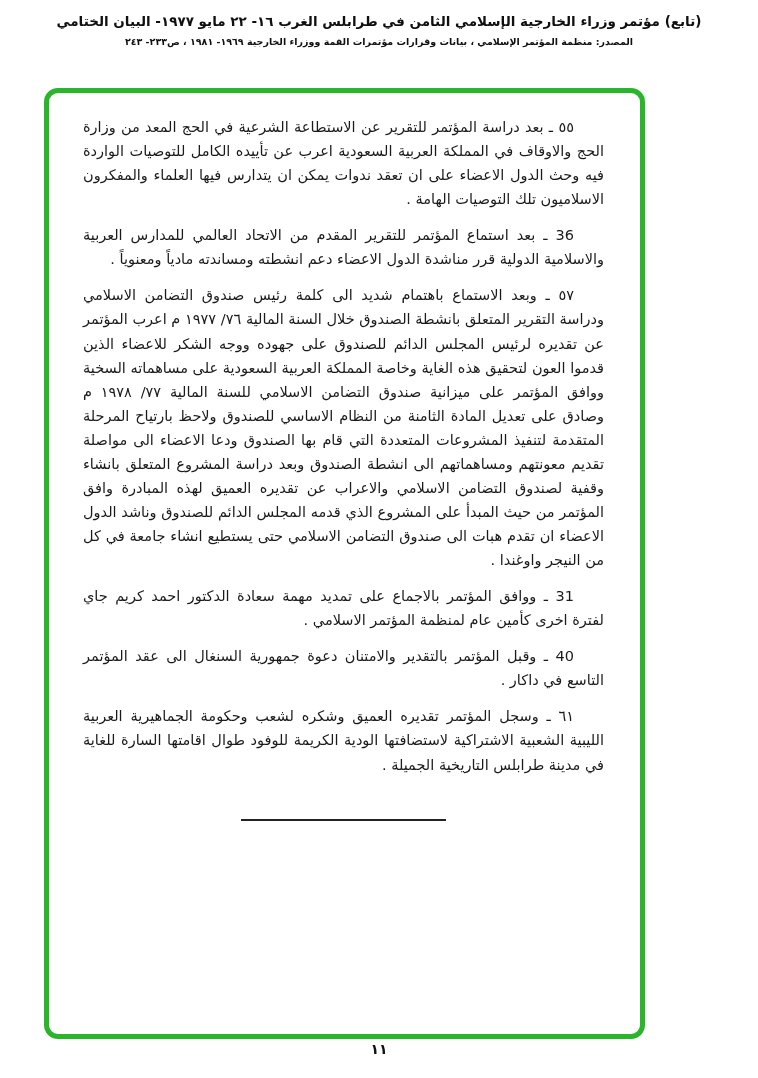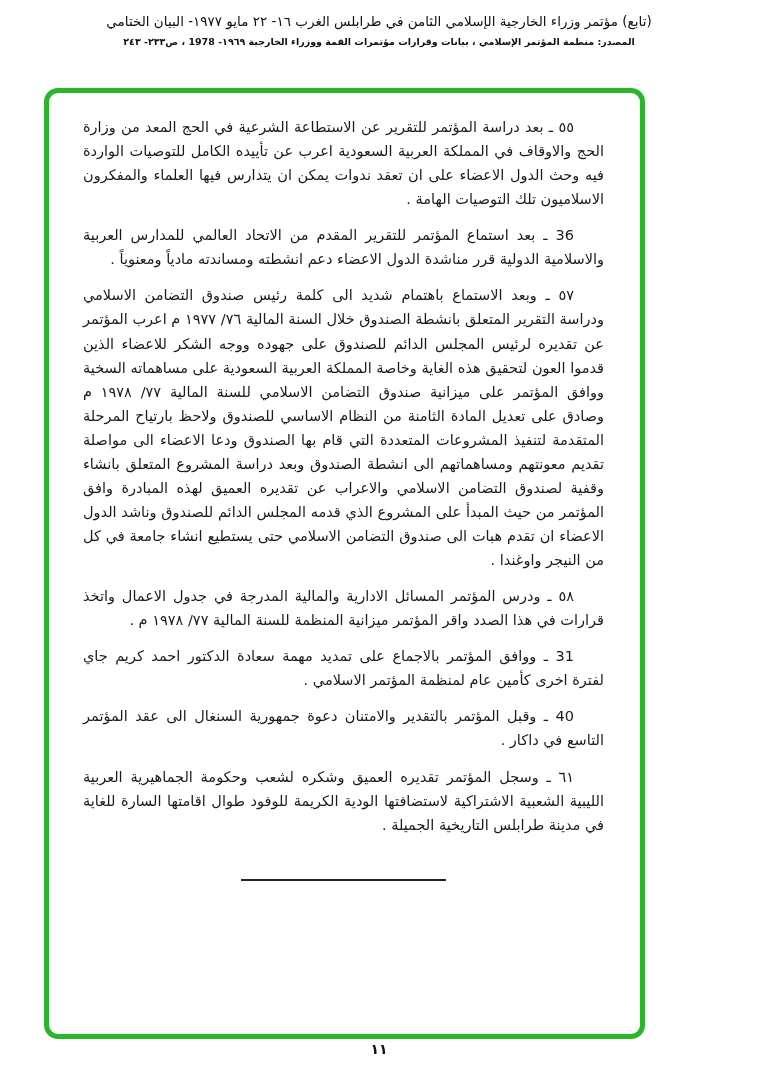--- a/index.html
+++ b/index.html
@@ -16,21 +16,21 @@
   }
 
   .header {
     padding-top: 13px;
     text-align: center;
     direction: rtl;
     color: #101010;
   }
   .header-title {
     font-size: 13.5px;
-    font-weight: normal;
+    font-weight: bold;
     letter-spacing: 0.2px;
     text-align: center;
   }
   .header-source {
     font-size: 9.5px;
     font-weight: bold;
     margin-top: 7px;
   }
 
   .green-box {
@@ -76,29 +76,28 @@
     color: #111111;
   }
 </style>
 </head>
 <body>
 
 <div class="page">
 
   <header class="header">
     <div class="header-title">(تابع) مؤتمر وزراء الخارجية الإسلامي الثامن في طرابلس الغرب ١٦- ٢٢ مايو ١٩٧٧- البيان الختامي</div>
-    <div class="header-source">المصدر: منظمة المؤتمر الإسلامي ، بيانات وقرارات مؤتمرات القمة ووزراء الخارجية ١٩٦٩- 1978 ، ص٢٣٣- ٢٤٣</div>
+    <div class="header-source">المصدر: منظمة المؤتمر الإسلامي ، بيانات وقرارات مؤتمرات القمة ووزراء الخارجية ١٩٦٩- ١٩٨١ ، ص٢٣٣- ٢٤٣</div>
   </header>
 
   <div class="green-box">
     <div class="content">
       <p>٥٥ ـ بعد دراسة المؤتمر للتقرير عن الاستطاعة الشرعية في الحج المعد من وزارة الحج والاوقاف في المملكة العربية السعودية اعرب عن تأييده الكامل للتوصيات الواردة فيه وحث الدول الاعضاء على ان تعقد ندوات يمكن ان يتدارس فيها العلماء والمفكرون الاسلاميون تلك التوصيات الهامة .</p>
       <p>36 ـ بعد استماع المؤتمر للتقرير المقدم من الاتحاد العالمي للمدارس العربية والاسلامية الدولية قرر مناشدة الدول الاعضاء دعم انشطته ومساندته مادياً ومعنوياً .</p>
       <p>٥٧ ـ وبعد الاستماع باهتمام شديد الى كلمة رئيس صندوق التضامن الاسلامي ودراسة التقرير المتعلق بانشطة الصندوق خلال السنة المالية ٧٦/ ١٩٧٧ م اعرب المؤتمر عن تقديره لرئيس المجلس الدائم للصندوق على جهوده ووجه الشكر للاعضاء الذين قدموا العون لتحقيق هذه الغاية وخاصة المملكة العربية السعودية على مساهماته السخية ووافق المؤتمر على ميزانية صندوق التضامن الاسلامي للسنة المالية ٧٧/ ١٩٧٨ م وصادق على تعديل المادة الثامنة من النظام الاساسي للصندوق ولاحظ بارتياح المرحلة المتقدمة لتنفيذ المشروعات المتعددة التي قام بها الصندوق ودعا الاعضاء الى مواصلة تقديم معونتهم ومساهماتهم الى انشطة الصندوق وبعد دراسة المشروع المتعلق بانشاء وقفية لصندوق التضامن الاسلامي والاعراب عن تقديره العميق لهذه المبادرة وافق المؤتمر من حيث المبدأ على المشروع الذي قدمه المجلس الدائم للصندوق وناشد الدول الاعضاء ان تقدم هبات الى صندوق التضامن الاسلامي حتى يستطيع انشاء جامعة في كل من النيجر واوغندا .</p>
-      <p>٥٨ ـ ودرس المؤتمر المسائل الادارية والمالية المدرجة في جدول الاعمال واتخذ قرارات في هذا الصدد واقر المؤتمر ميزانية المنظمة للسنة المالية ٧٧/ ١٩٧٨ م .</p>
       <p>31 ـ ووافق المؤتمر بالاجماع على تمديد مهمة سعادة الدكتور احمد كريم جاي لفترة اخرى كأمين عام لمنظمة المؤتمر الاسلامي .</p>
       <p>40 ـ وقبل المؤتمر بالتقدير والامتنان دعوة جمهورية السنغال الى عقد المؤتمر التاسع في داكار .</p>
       <p>٦١ ـ وسجل المؤتمر تقديره العميق وشكره لشعب وحكومة الجماهيرية العربية الليبية الشعبية الاشتراكية لاستضافتها الودية الكريمة للوفود طوال اقامتها السارة للغاية في مدينة طرابلس التاريخية الجميلة .</p>
       <div class="rule"></div>
     </div>
   </div>
 
   <footer class="footer">
     <span class="page-number">١١</span>
   </footer>

